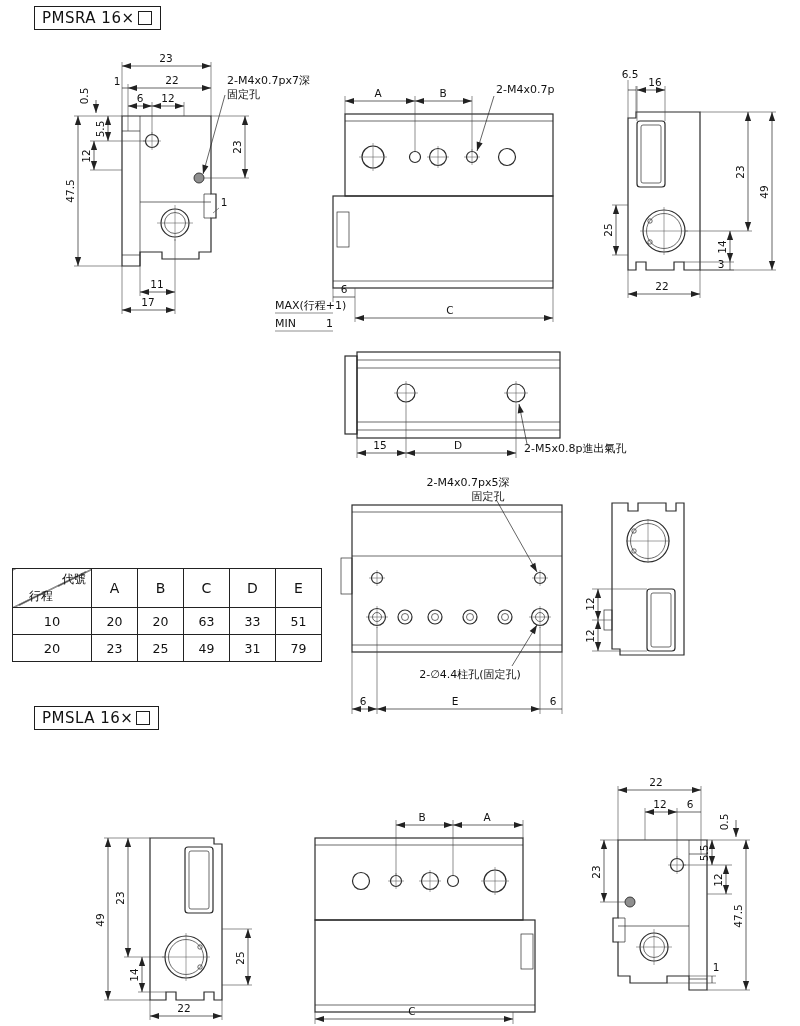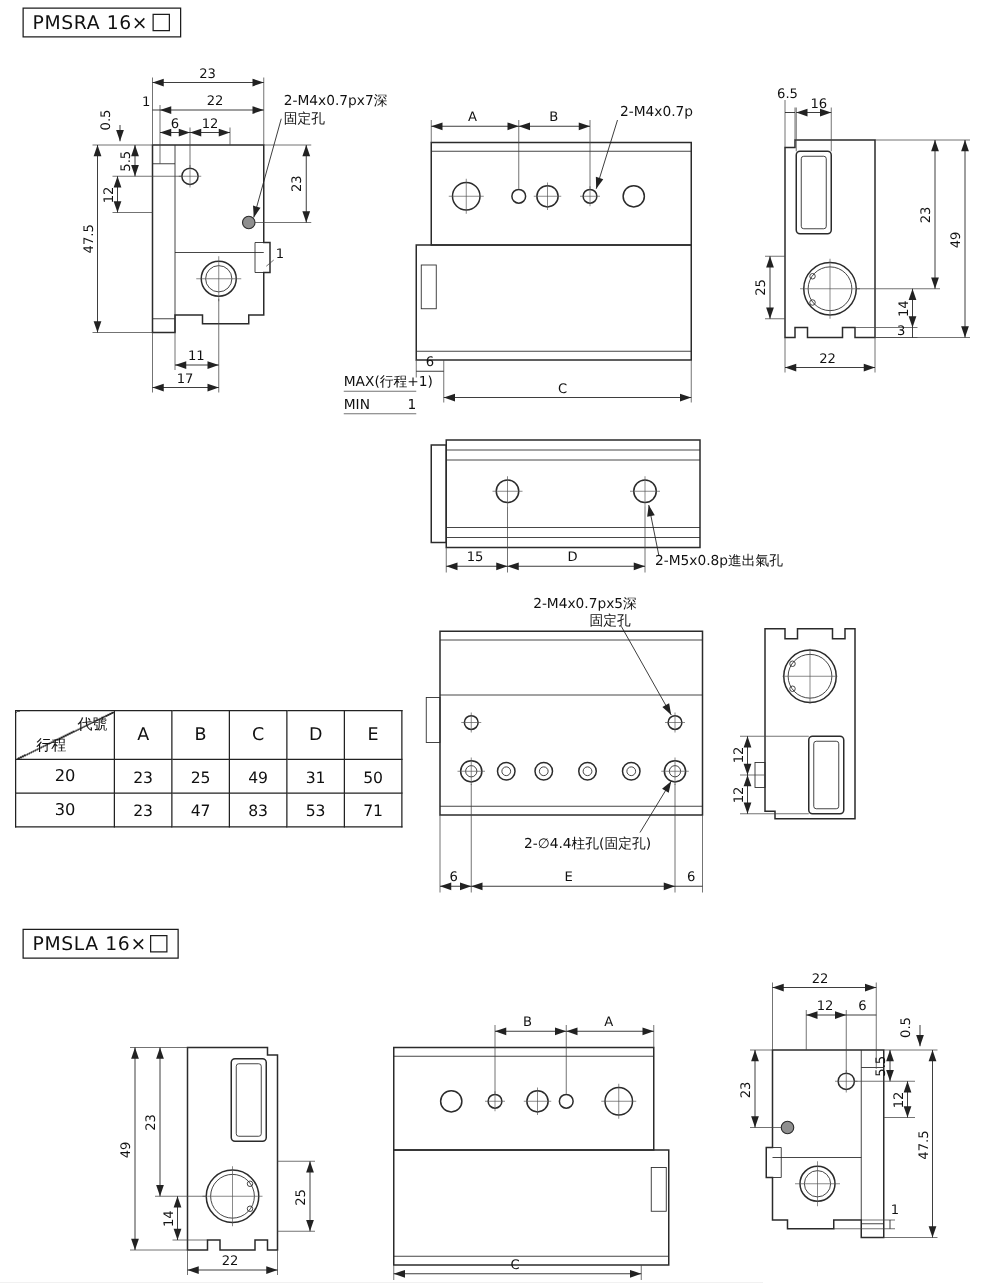--- a/index.html
+++ b/index.html
@@ -14,21 +14,21 @@
   .e { fill:none; stroke:#444; stroke-width:0.6; }
   .d { fill:none; stroke:#222; stroke-width:0.7; }
   .h { fill:#8f8f8f; stroke:#2b2b2b; stroke-width:0.9; }
   .t { font:10.5px "DejaVu Sans", sans-serif; fill:#111; text-anchor:middle; }
   .ta { font:11px "DejaVu Sans", sans-serif; fill:#111; text-anchor:start; }
   .tm { font:11px "DejaVu Sans", sans-serif; fill:#111; text-anchor:middle; }
 
   
   .model-box { position:absolute; display:flex; align-items:center; gap:3px;
                border:1.7px solid #1d1d1d; background:#fff; padding:2px 8px 2px 7px;
-               font-size:15px; color:#111; letter-spacing:0.5px; }
+               font-size:15px; color:#111; letter-spacing:0.5px;margin-left:16px; }
   .model-box .sq { width:12px; height:12px; border:1.3px solid #1d1d1d; display:inline-block; }
 
   
   .spec { position:absolute; border-collapse:collapse; background:#fff; color:#111; }
   .spec th, .spec td { border:1px solid #222; text-align:center; vertical-align:middle;
                        font-weight:normal; }
   .spec th.col { width:43px; height:36px; font-size:14px; }
   .spec td.stroke { width:76px; font-size:13px; }
   .spec td { height:24px; font-size:12.5px; width:43px; }
   .corner { position:relative; width:76px; height:36px; padding:0;
@@ -334,52 +334,52 @@
     <text class="t" x="716" y="971">1</text>
     <line class="d" x1="604" y1="840" x2="604" y2="902" marker-start="url(#as)" marker-end="url(#ae)"></line>
     <text class="t" transform="rotate(-90 600 872)" x="600" y="872">23</text>
   </g>
 </svg>
 
   <div class="model-box" style="left:18px; top:6px;">
     <span>PMSRA  16×</span>
     <span class="sq"></span>
   </div>
-  <div class="model-box" style="left:18px; top:743px;">
+  <div class="model-box" style="left:18px; top:706px;">
     <span>PMSLA  16×</span>
     <span class="sq"></span>
   </div>
 
   <table class="spec" style="left:12px; top:568px;">
     <thead>
       <tr>
         <th class="corner">
           <span class="ct">代號</span>
           <span class="cb">行程</span>
         </th>
         <th class="col">A</th>
         <th class="col">B</th>
         <th class="col">C</th>
         <th class="col">D</th>
         <th class="col">E</th>
       </tr>
     </thead>
     <tbody>
       <tr>
+        <td class="stroke">10</td>
+        <td>20</td>
+        <td>20</td>
+        <td>63</td>
+        <td>33</td>
+        <td>51</td>
+      </tr>
+      <tr>
         <td class="stroke">20</td>
         <td>23</td>
         <td>25</td>
         <td>49</td>
         <td>31</td>
-        <td>50</td>
-      </tr>
-      <tr>
-        <td class="stroke">30</td>
-        <td>23</td>
-        <td>47</td>
-        <td>83</td>
-        <td>53</td>
-        <td>71</td>
+        <td>79</td>
       </tr>
     </tbody>
   </table>
 
 </div>
 
 </body></html>

